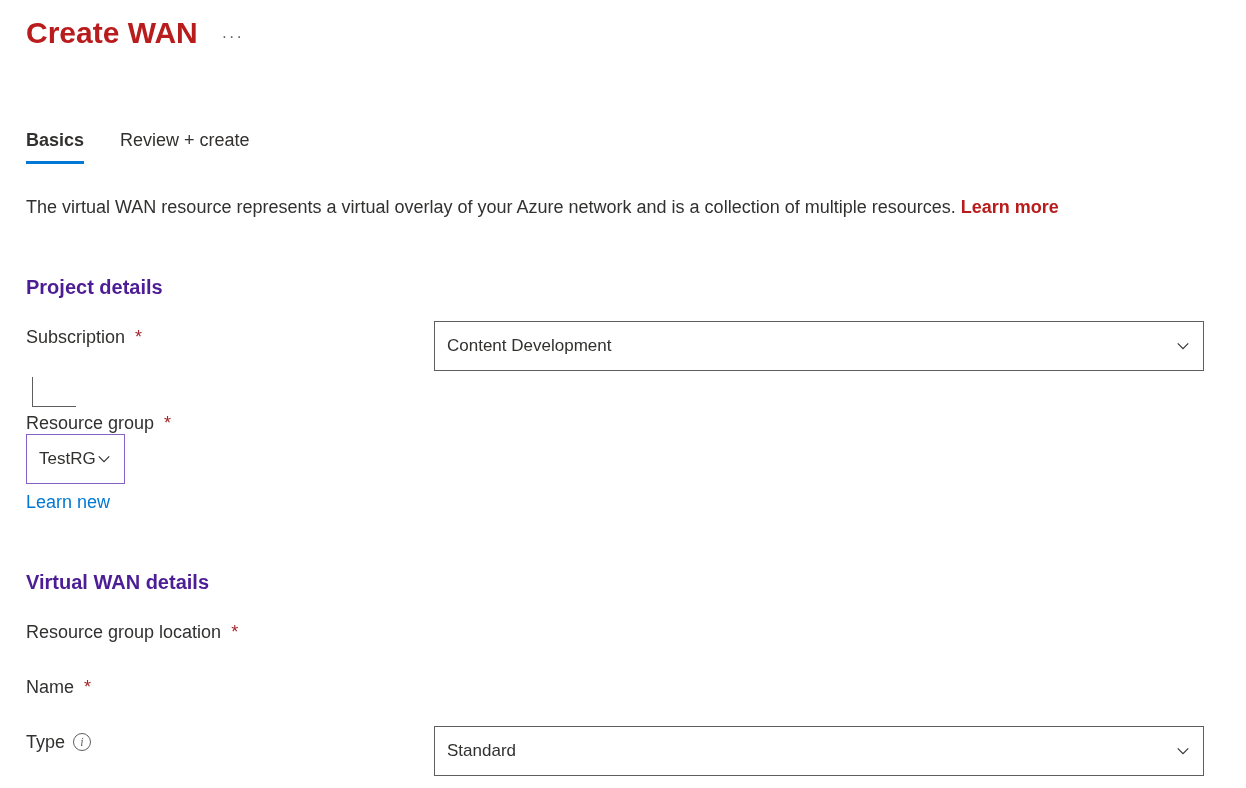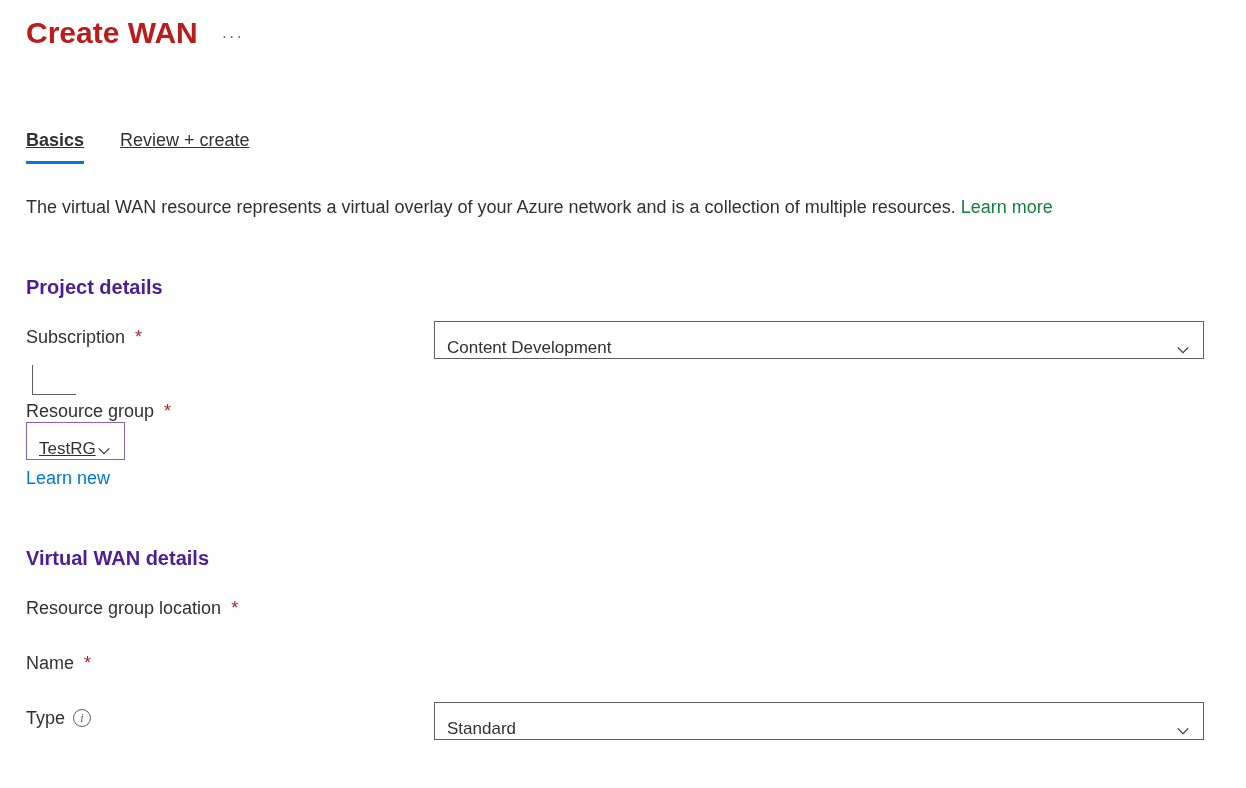--- a/index.html
+++ b/index.html
@@ -37,35 +37,35 @@
     .tabs {
       display: flex;
       gap: 36px;
       margin-bottom: 30px;
     }
     .tab {
       font-size: 18px;
       color: #323130;
       padding-bottom: 10px;
       cursor: pointer;
-      text-decoration: underline;
     }
     .tab.active {
       font-weight: 600;
       border-bottom: 3px solid #0078d4;
     }
     .description {
       font-size: 18px;
       color: #323130;
       line-height: 1.55;
       margin-bottom: 54px;
     }
     .link {
-      color: #15803d;
+      color: #b91c1c;
       cursor: pointer;
+      font-weight: bold;
     }
     .section-header {
       font-size: 20px;
       font-weight: 600;
       color: #4c1d95;
       margin-bottom: 22px;
     }
     .vwan-section-header {
       margin-top: 58px;
     }
@@ -108,34 +108,33 @@
     .required {
       color: #a4262c;
       margin-left: 2px;
     }
     .input-col {
       flex: 1;
       max-width: 770px;
     }
     .select-control, .input-control {
       width: 100%;
-      height: 38px;
+      height: 50px;
       border: 1px solid #605e5c;
       background: #ffffff;
       padding: 0 12px;
       display: flex;
-      align-items: flex-end;
+      align-items: center;
       justify-content: space-between;
       font-size: 17px;
       color: #323130;
       position: relative;
     }
     .select-control.focused, .input-control.focused {
       border-color: #8661c5;
-      text-decoration: underline;
     }
     .chevron {
       width: 16px;
       height: 16px;
       display: flex;
       align-items: center;
       justify-content: center;
     }
     .chevron svg {
       width: 14px;

